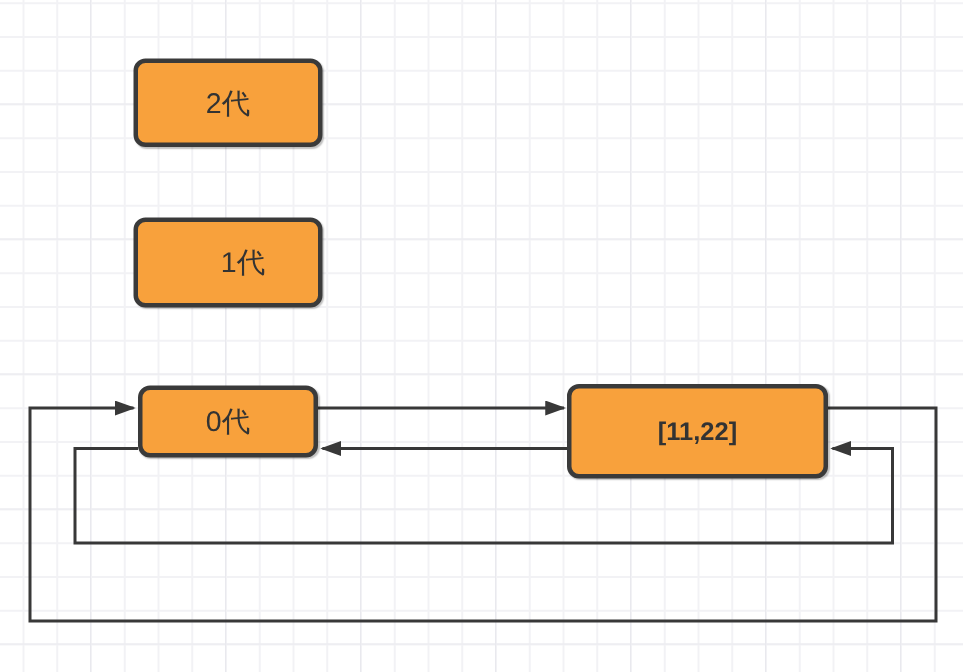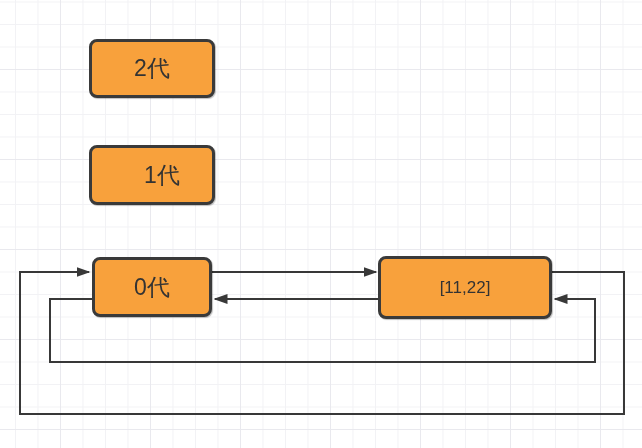--- a/index.html
+++ b/index.html
@@ -40,26 +40,26 @@
     border: 3px solid #3a3a3a;
     border-radius: 8px;
     box-shadow: 1px 1px 1px rgba(0,0,0,0.25);
     color: #333333;
     display: flex;
     flex-direction: column;
     align-items: center;
     justify-content: center;
     text-align: center;
   }
-  .node-gen { font-size: 23px; }
+  .node-gen { font-size: 19px; }
   .node-object { font-size: 17px; line-height: 24px; }
   #node-gen2 { left: 89px;  top: 39px;  width: 126px; height: 59px; }
   #node-gen1 { left: 89px;  top: 145px; width: 126px; height: 60px; padding-left: 20px; }
-  #node-gen0 { left: 92px;  top: 257px; width: 120px; height: 60px; }
-  #node-object { left: 378px; top: 256px; width: 174px; height: 63px; }
+  #node-gen0 { left: 92px;  top: 257px; width: 120px; height: 48px; }
+  #node-object { left: 378px; top: 256px; width: 174px; height: 63px; font-weight: bold; }
 </style>
 </head>
 <body>
 
 <div class="canvas">
 
   <svg class="edges-layer" viewBox="0 0 642 448" xmlns="http://www.w3.org/2000/svg">
     <defs>
       <marker id="arrowhead" markerUnits="userSpaceOnUse" viewBox="0 0 14 10" markerWidth="14" markerHeight="10" refX="12.5" refY="5" orient="auto">
         <path d="M0,0 L14,5 L0,10 Z" fill="#383838"></path>

